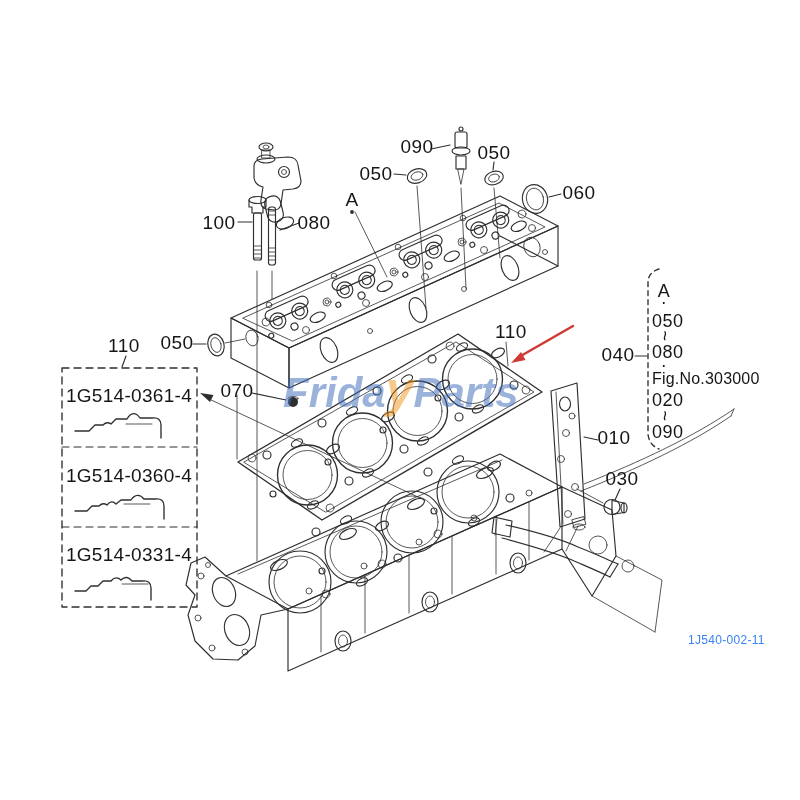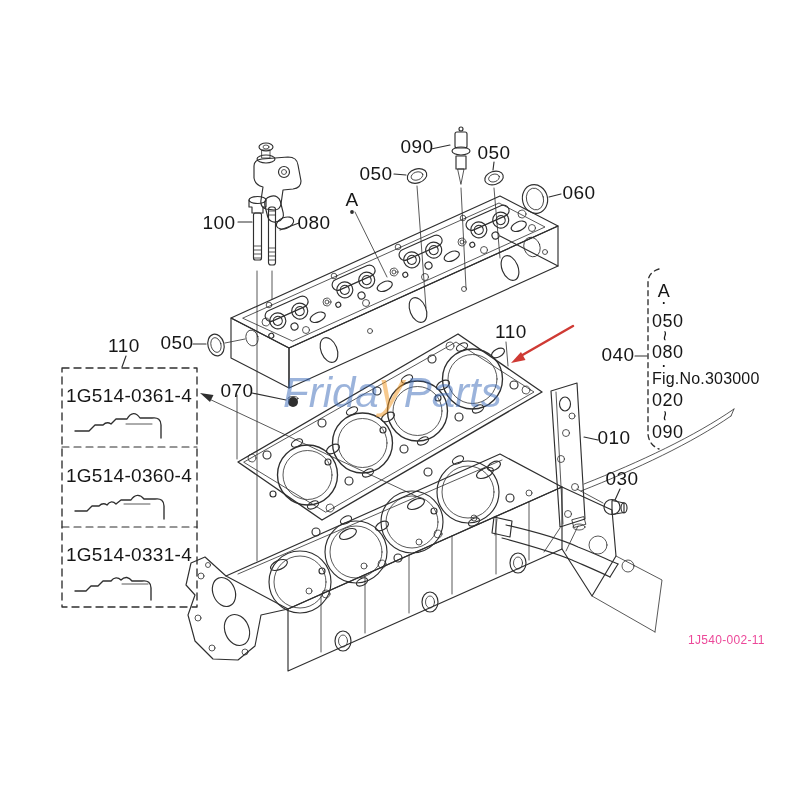--- a/index.html
+++ b/index.html
@@ -14,25 +14,25 @@
   .dsh{stroke-dasharray:7 5;}
   .dsh2{stroke-dasharray:5 4;}
   .red{stroke:#cf3a34;stroke-width:2.5;}
   .redfl{fill:#cf3a34;stroke:none;}
   
   .art text{stroke:none;fill:#161616;}
   text.lbl{font-family:"Liberation Sans",sans-serif;font-size:19px;letter-spacing:.5px;fill:#161616;stroke:none;}
   text.num{font-family:"Liberation Sans",sans-serif;font-size:18px;letter-spacing:.5px;fill:#161616;stroke:none;}
   text.fig{font-family:"Liberation Sans",sans-serif;font-size:16px;letter-spacing:.2px;fill:#161616;stroke:none;}
   text.pn{font-family:"Liberation Sans",sans-serif;font-size:19px;letter-spacing:.3px;fill:#161616;stroke:none;}
-  .watermark{position:absolute;left:283px;top:366px;font-style:italic;font-weight:normal;
+  .watermark{position:absolute;left:283px;top:366px;font-style:italic;font-weight:bold;
              font-size:42px;line-height:48px;opacity:.5;white-space:nowrap;pointer-events:none;}
   .wm-main{color:#3a6ab8;}
   .wm-accent{color:#f0941e;font-size:50px;}
-  .code{position:absolute;left:688px;top:633px;font-size:12px;color:#ec4899;letter-spacing:.3px;}
+  .code{position:absolute;left:688px;top:633px;font-size:12px;color:#3b82f6;letter-spacing:.3px;}
 </style>
 </head>
 <body>
 
 <div class="stage">
 <svg width="800" height="800" viewBox="0 0 800 800" class="art">
   <defs>
     <g id="cyl">
       <g transform="rotate(-24)">
         <circle cx="-16" cy="-4" r="8"></circle>

